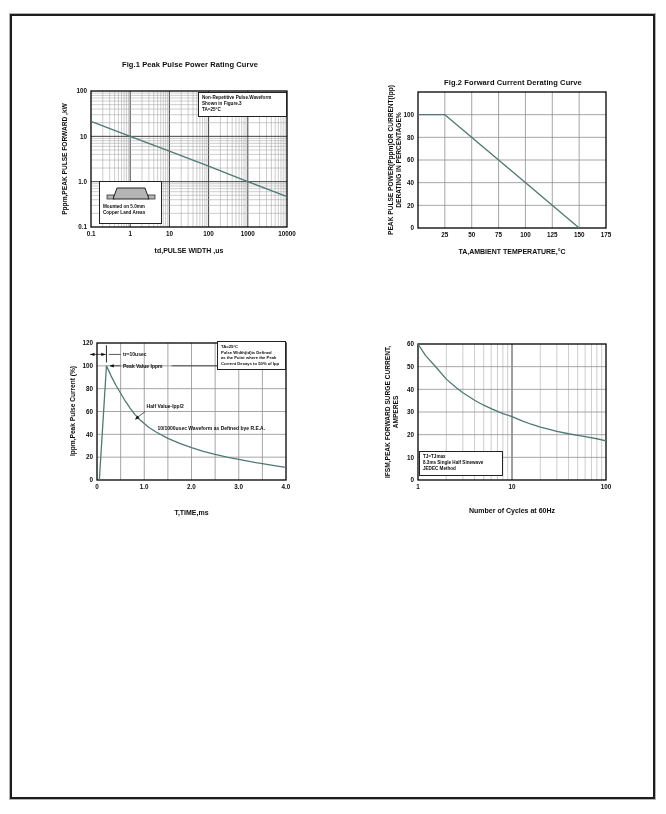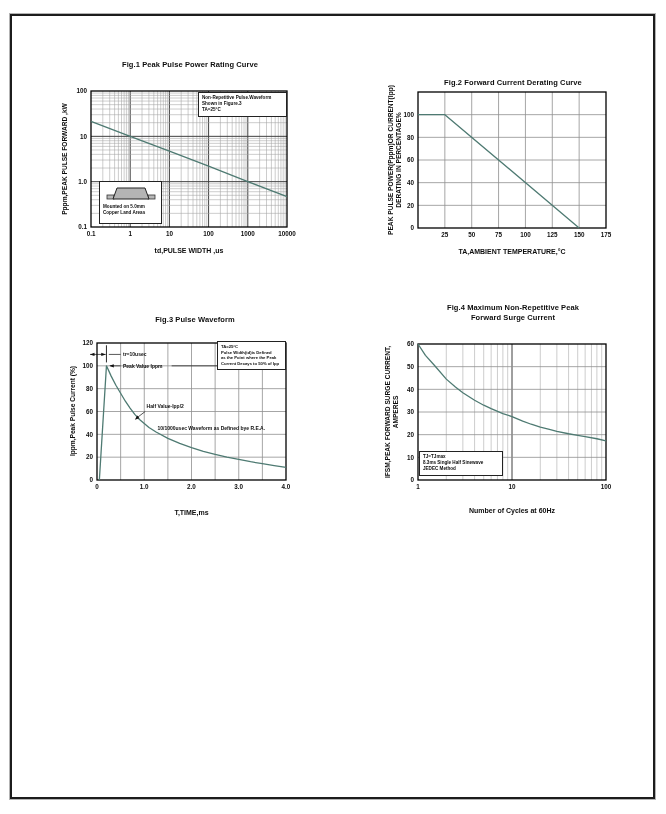--- a/index.html
+++ b/index.html
@@ -157,21 +157,20 @@
       <text x="188" y="145" text-anchor="middle" font-size="6.3">175</text>
       <text x="-4" y="138.2" text-anchor="end" font-size="6.3">0</text>
       <text x="-4" y="115.53333333333335" text-anchor="end" font-size="6.3">20</text>
       <text x="-4" y="92.86666666666667" text-anchor="end" font-size="6.3">40</text>
       <text x="-4" y="70.2" text-anchor="end" font-size="6.3">60</text>
       <text x="-4" y="47.533333333333346" text-anchor="end" font-size="6.3">80</text>
       <text x="-4" y="24.866666666666656" text-anchor="end" font-size="6.3">100</text>
     </svg>
   <div class="xlab" style="left:418px;top:248px;width:188px">TA,AMBIENT TEMPERATURE,°C</div>
 
-  <div class="fig-title" style="left:85px;top:315px;width:220px">Fig.3  Pulse Waveform</div>
   <div class="ylab" style="left:-11px;top:406px;width:170px;height:10px">Ippm,Peak Pulse Current (%)</div>
   <svg class="plot" width="189" height="137" style="left:97px;top:343px">
       <line x1="23.625" y1="0" x2="23.625" y2="137" stroke="#8f8f8f" stroke-width="0.8"></line>
       <line x1="47.25" y1="0" x2="47.25" y2="137" stroke="#8f8f8f" stroke-width="0.8"></line>
       <line x1="70.875" y1="0" x2="70.875" y2="137" stroke="#8f8f8f" stroke-width="0.8"></line>
       <line x1="94.5" y1="0" x2="94.5" y2="137" stroke="#8f8f8f" stroke-width="0.8"></line>
       <line x1="118.125" y1="0" x2="118.125" y2="137" stroke="#8f8f8f" stroke-width="0.8"></line>
       <line x1="141.75" y1="0" x2="141.75" y2="137" stroke="#8f8f8f" stroke-width="0.8"></line>
       <line x1="165.375" y1="0" x2="165.375" y2="137" stroke="#8f8f8f" stroke-width="0.8"></line>
       <line x1="0" y1="114.16666666666667" x2="189" y2="114.16666666666667" stroke="#8f8f8f" stroke-width="0.8"></line>
@@ -209,24 +208,20 @@
       <text x="60.480000000000004" y="86.76666666666668" text-anchor="start" font-size="5">10/1000usec  Waveform as Defined bye R.E.A.</text>
     </svg>
   <div class="note" style="left:217px;top:341px;width:69px;font-size:4.2px">
     <div>TA=25°C</div>
     <div>Pulse  Width(td)is Defined</div>
     <div>as the Point where the Peak</div>
     <div>Current Decays to 50% of Ipp</div>
   </div>
   <div class="xlab" style="left:97px;top:509px;width:189px">T,TIME,ms</div>
 
-  <div class="fig-title" style="left:408px;top:303px;width:210px">
-    <div>Fig.4  Maximum Non-Repetitive Peak</div>
-    <div>Forward Surge Current</div>
-  </div>
   <div class="ylab" style="left:307px;top:404px;width:170px;height:16px">
     <div>IFSM,PEAK FORWARD SURGE CURRENT,</div>
     <div>AMPERES</div>
   </div>
   <svg class="plot" width="188" height="136" style="left:418px;top:344px">
       <line x1="28.296819592414234" y1="0" x2="28.296819592414234" y2="136" stroke="#a3a3a3" stroke-width="0.55"></line>
       <line x1="44.84939794364827" y1="0" x2="44.84939794364827" y2="136" stroke="#a3a3a3" stroke-width="0.55"></line>
       <line x1="56.59363918482847" y1="0" x2="56.59363918482847" y2="136" stroke="#a3a3a3" stroke-width="0.55"></line>
       <line x1="65.70318040758578" y1="0" x2="65.70318040758578" y2="136" stroke="#a3a3a3" stroke-width="0.55"></line>
       <line x1="73.14621753606251" y1="0" x2="73.14621753606251" y2="136" stroke="#a3a3a3" stroke-width="0.55"></line>

